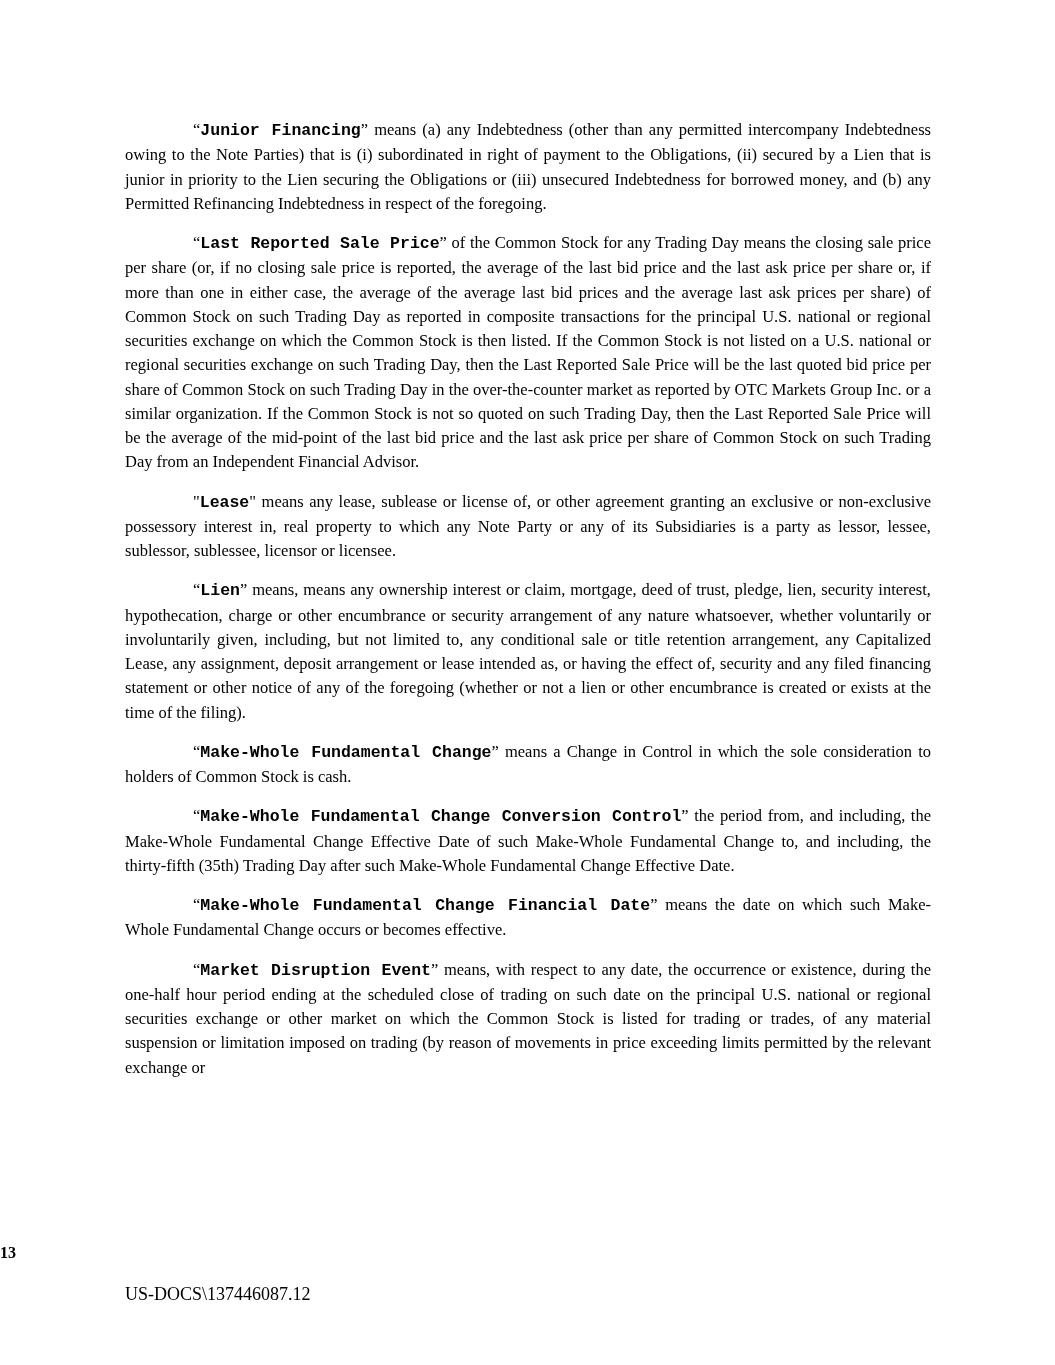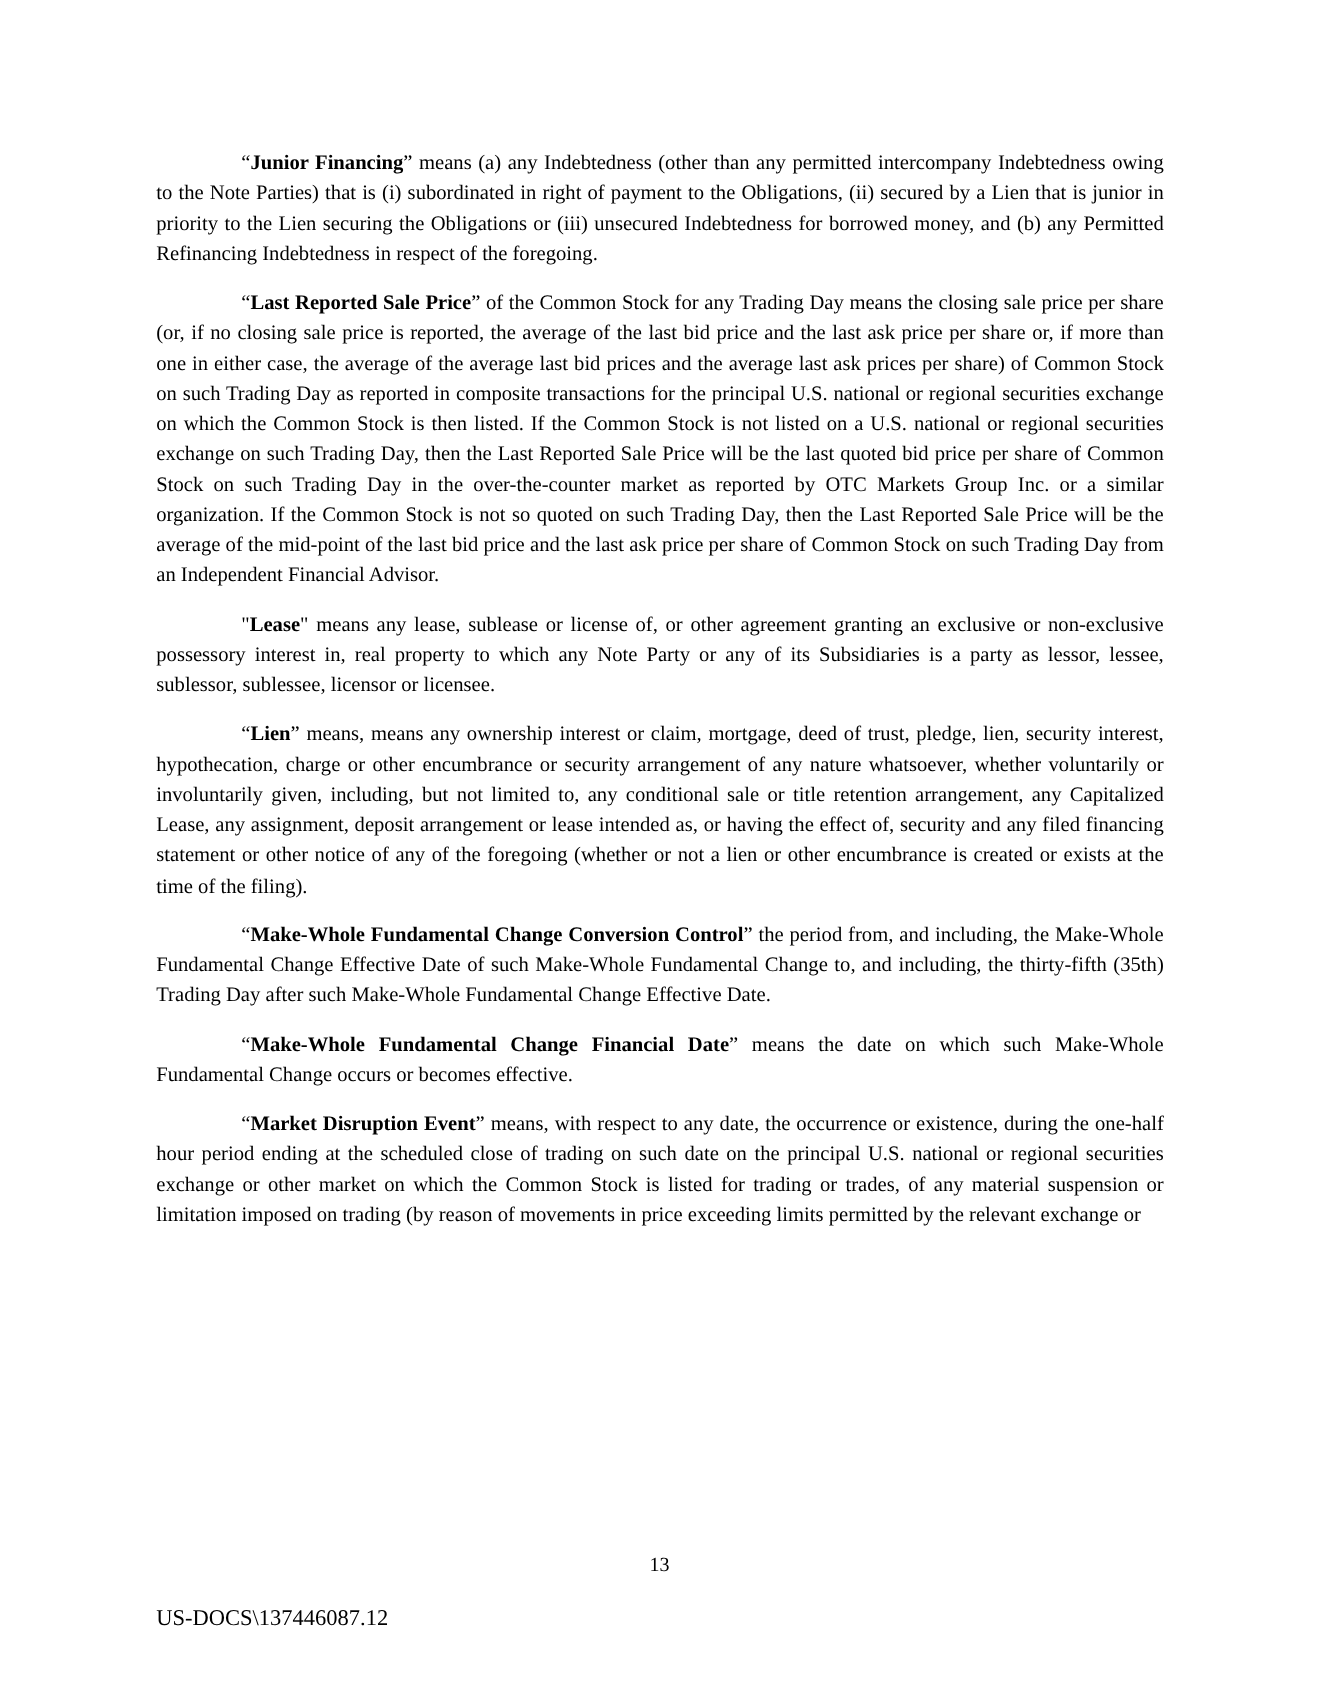--- a/index.html
+++ b/index.html
@@ -25,28 +25,30 @@
     left: 125px;
     width: 806px;
   }
   p.para {
     margin: 0 0 15px 0;
     text-align: justify;
     text-indent: 68px;
   }
   p.para b {
     font-weight: bold;
+    font-family: Liberation Mono, monospace;
   }
   .page-number {
     position: absolute;
     bottom: 100px;
     left: 0;
     width: 100%;
-    text-align: center;
+    text-align: left;
     font-size: 16px;
+    font-weight: bold;
   }
   .doc-id {
     position: absolute;
     bottom: 58px;
     left: 125px;
     font-size: 18px;
   }
 </style>
 </head>
 <body>
@@ -56,20 +58,21 @@
   <div class="body-text">
 
     <p class="para"><span>“</span><b>Junior Financing</b><span>”</span><span> means (a) any Indebtedness (other than any permitted intercompany Indebtedness owing to the Note Parties) that is (i) subordinated in right of payment to the Obligations, (ii) secured by a Lien that is junior in priority to the Lien securing the Obligations or (iii) unsecured Indebtedness for borrowed money, and (b) any Permitted Refinancing Indebtedness in respect of the foregoing.</span></p>
 
     <p class="para"><span>“</span><b>Last Reported Sale Price</b><span>”</span><span> of the Common Stock for any Trading Day means the closing sale price per share (or, if no closing sale price is reported, the average of the last bid price and the last ask price per share or, if more than one in either case, the average of the average last bid prices and the average last ask prices per share) of Common Stock on such Trading Day as reported in composite transactions for the principal U.S. national or regional securities exchange on which the Common Stock is then listed. If the Common Stock is not listed on a U.S. national or regional securities exchange on such Trading Day, then the Last Reported Sale Price will be the last quoted bid price per share of Common Stock on such Trading Day in the over-the-counter market as reported by OTC Markets Group Inc. or a similar organization. If the Common Stock is not so quoted on such Trading Day, then the Last Reported Sale Price will be the average of the mid-point of the last bid price and the last ask price per share of Common Stock on such Trading Day from an Independent Financial Advisor.</span></p>
 
     <p class="para"><span>"</span><b>Lease</b><span>"</span><span> means any lease, sublease or license of, or other agreement granting an exclusive or non-exclusive possessory interest in, real property to which any Note Party or any of its Subsidiaries is a party as lessor, lessee, sublessor, sublessee, licensor or licensee.</span></p>
 
     <p class="para"><span>“</span><b>Lien</b><span>”</span><span> means, means any ownership interest or claim, mortgage, deed of trust, pledge, lien, security interest, hypothecation, charge or other encumbrance or security arrangement of any nature whatsoever, whether voluntarily or involuntarily given, including, but not limited to, any conditional sale or title retention arrangement, any Capitalized Lease, any assignment, deposit arrangement or lease intended as, or having the effect of, security and any filed financing statement or other notice of any of the foregoing (whether or not a lien or other encumbrance is created or exists at the time of the filing).</span></p>
 
+    <p class="para"><span>“</span><b>Make-Whole Fundamental Change</b><span>”</span><span> means a Change in Control in which the sole consideration to holders of Common Stock is cash.</span></p>
 
     <p class="para"><span>“</span><b>Make-Whole Fundamental Change Conversion Control</b><span>”</span><span> the period from, and including, the Make-Whole Fundamental Change Effective Date of such Make-Whole Fundamental Change to, and including, the thirty-fifth (35th) Trading Day after such Make-Whole Fundamental Change Effective Date.</span></p>
 
     <p class="para"><span>“</span><b>Make-Whole Fundamental Change Financial Date</b><span>”</span><span> means the date on which such Make-Whole Fundamental Change occurs or becomes effective.</span></p>
 
     <p class="para"><span>“</span><b>Market Disruption Event</b><span>”</span><span> means, with respect to any date, the occurrence or existence, during the one-half hour period ending at the scheduled close of trading on such date on the principal U.S. national or regional securities exchange or other market on which the Common Stock is listed for trading or trades, of any material suspension or limitation imposed on trading (by reason of movements in price exceeding limits permitted by the relevant exchange or</span></p>
 
   </div>
 
   <div class="page-number">13</div>

